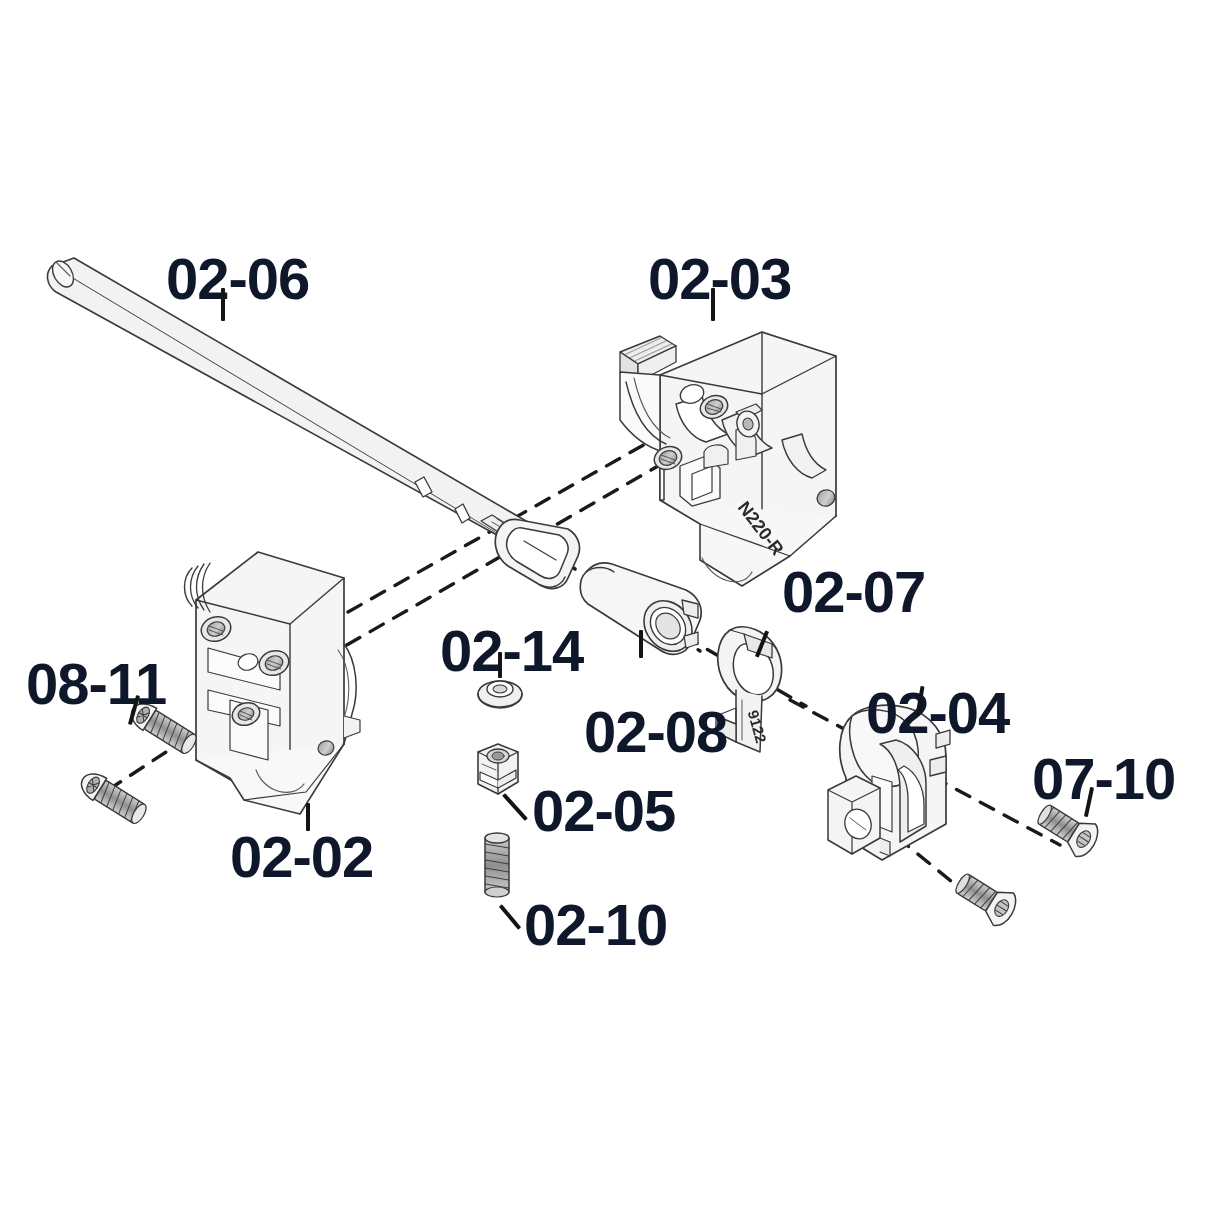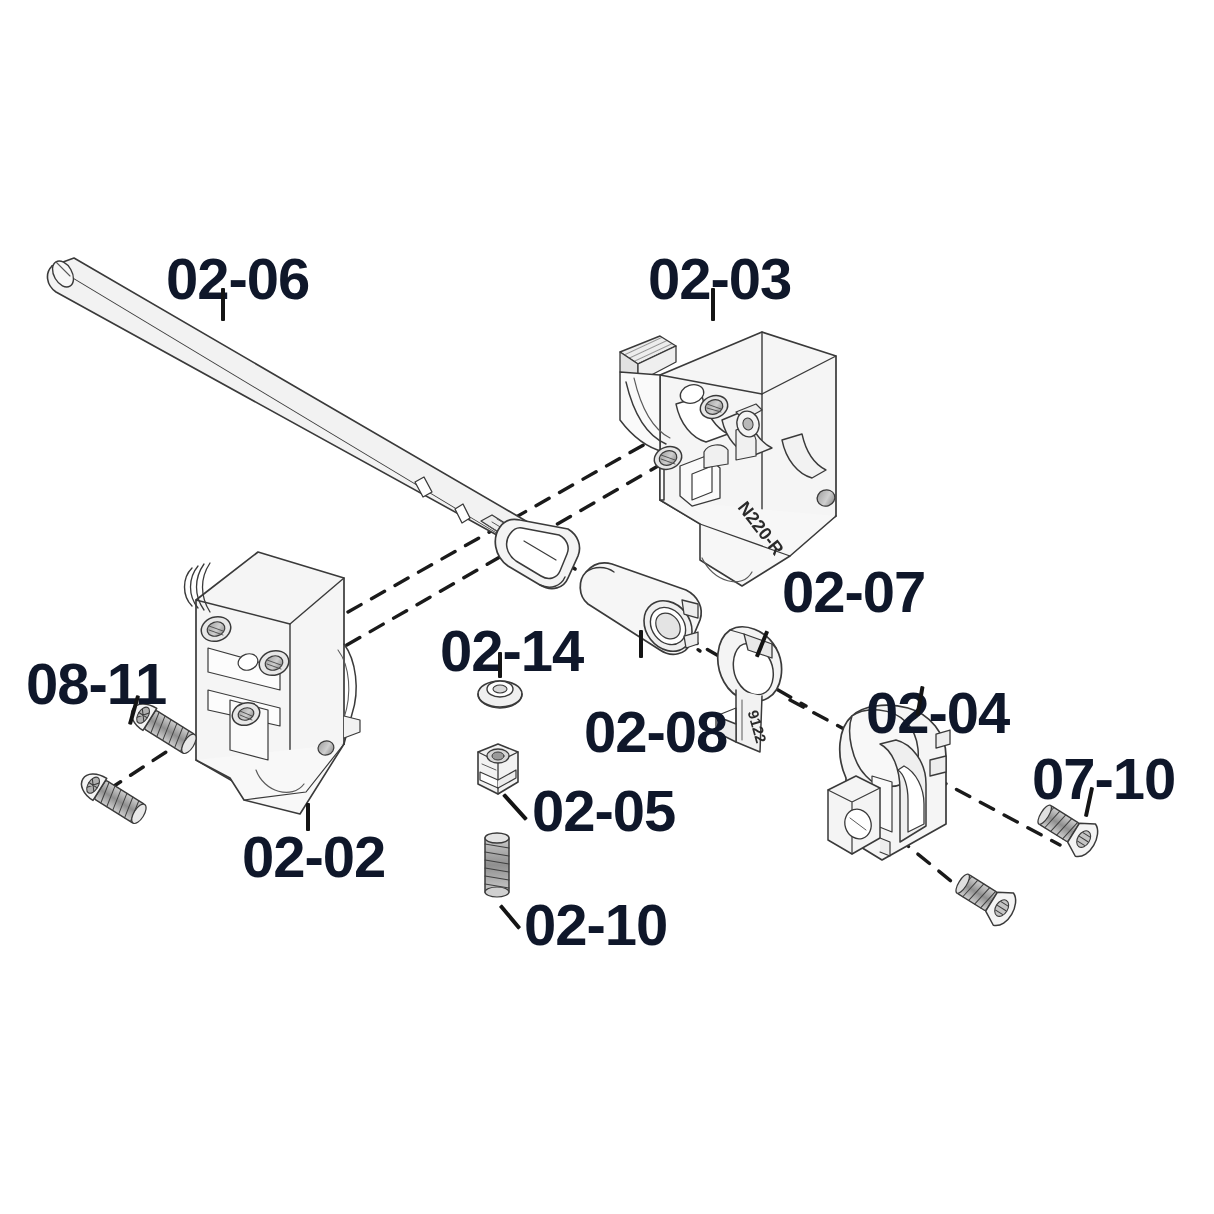--- a/index.html
+++ b/index.html
@@ -363,21 +363,21 @@
       <div class="callout" style="left: 440px; top: 622px;">02-14</div>
       <div class="tick diag" style="left: 498px; top: 652px; height: 26px; transform: rotate(0deg);"></div>
       <div class="callout" style="left: 782px; top: 563px;">02-07</div>
       <div class="tick diag" style="left: 760px; top: 630px; height: 28px; transform: rotate(22deg);"></div>
       <div class="callout" style="left: 866px; top: 684px;">02-04</div>
       <div class="tick diag" style="left: 918px; top: 686px; height: 30px; transform: rotate(10deg);"></div>
       <div class="callout" style="left: 584px; top: 667px; margin-top: 36px;">02-08</div>
       <div class="tick diag" style="left: 639px; top: 630px; height: 28px; transform: rotate(0deg);"></div>
       <div class="callout" style="left: 1032px; top: 750px;">07-10</div>
       <div class="tick diag" style="left: 1087px; top: 787px; height: 30px; transform: rotate(12deg);"></div>
-      <div class="callout" style="left: 242px; top: 828px; text-align: center;">02-02</div>
+      <div class="callout" style="left: 230px; top: 828px; text-align: center;">02-02</div>
       <div class="tick diag" style="left: 306px; top: 803px; height: 28px; transform: rotate(0deg);"></div>
       <div class="callout" style="left: 532px; top: 782px;">02-05</div>
       <div class="tick diag" style="left: 513px; top: 790px; height: 34px; transform: rotate(-42deg);"></div>
       <div class="callout" style="left: 524px; top: 896px;">02-10</div>
       <div class="tick diag" style="left: 508px; top: 902px; height: 30px; transform: rotate(-40deg);"></div>
     </div>
 
 </div>
 
 </body></html>

